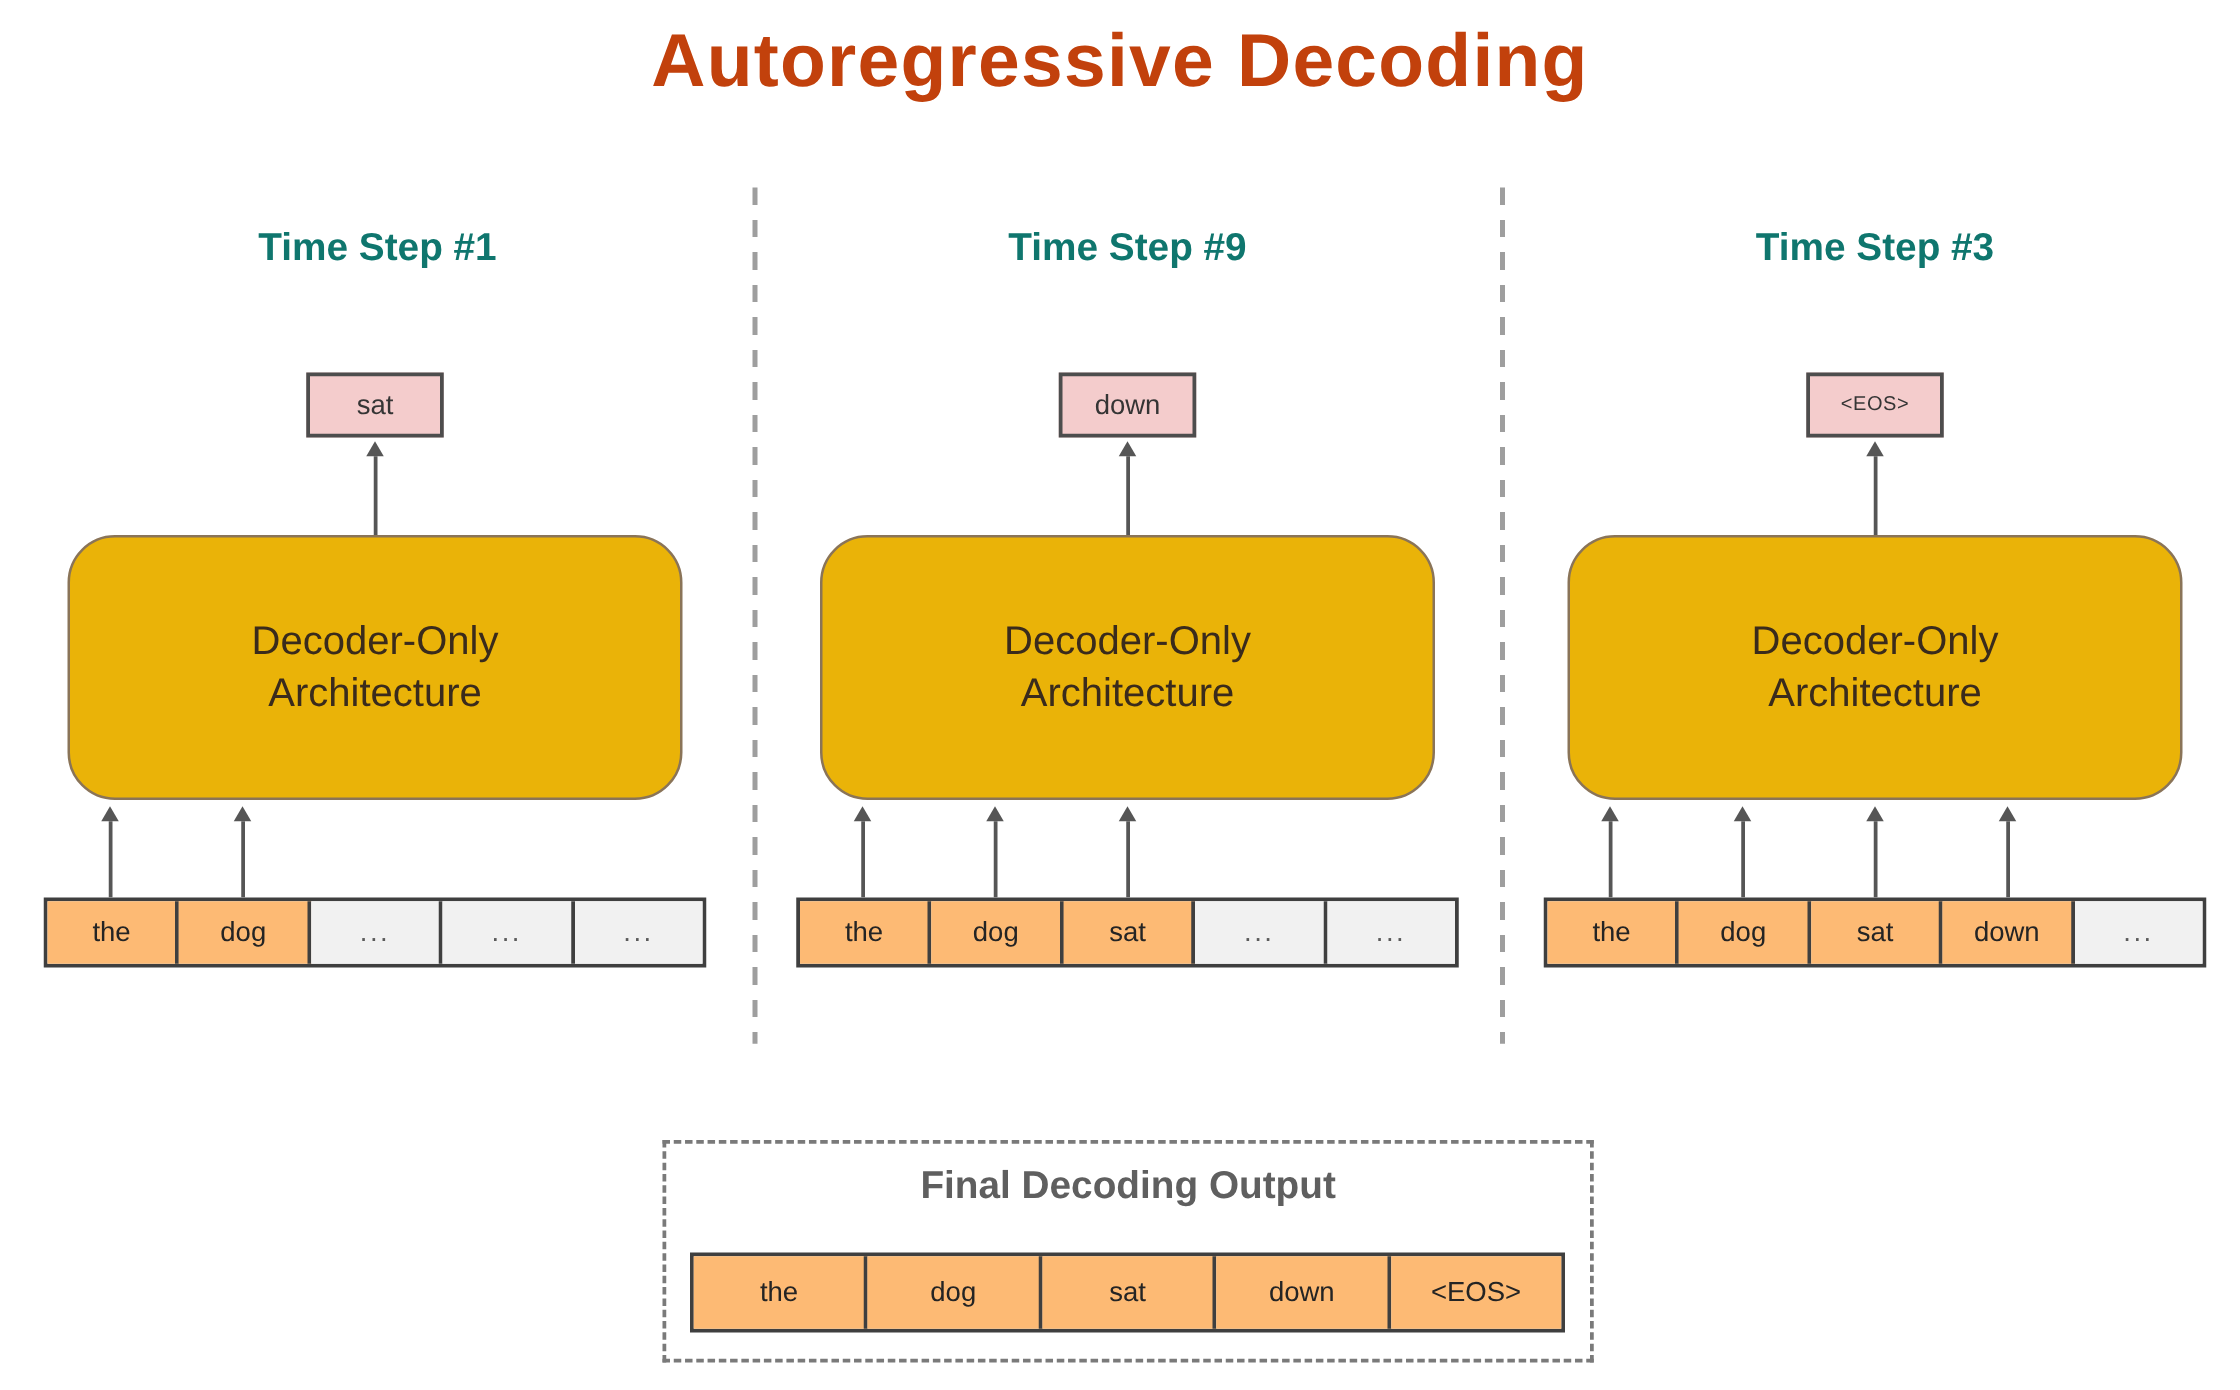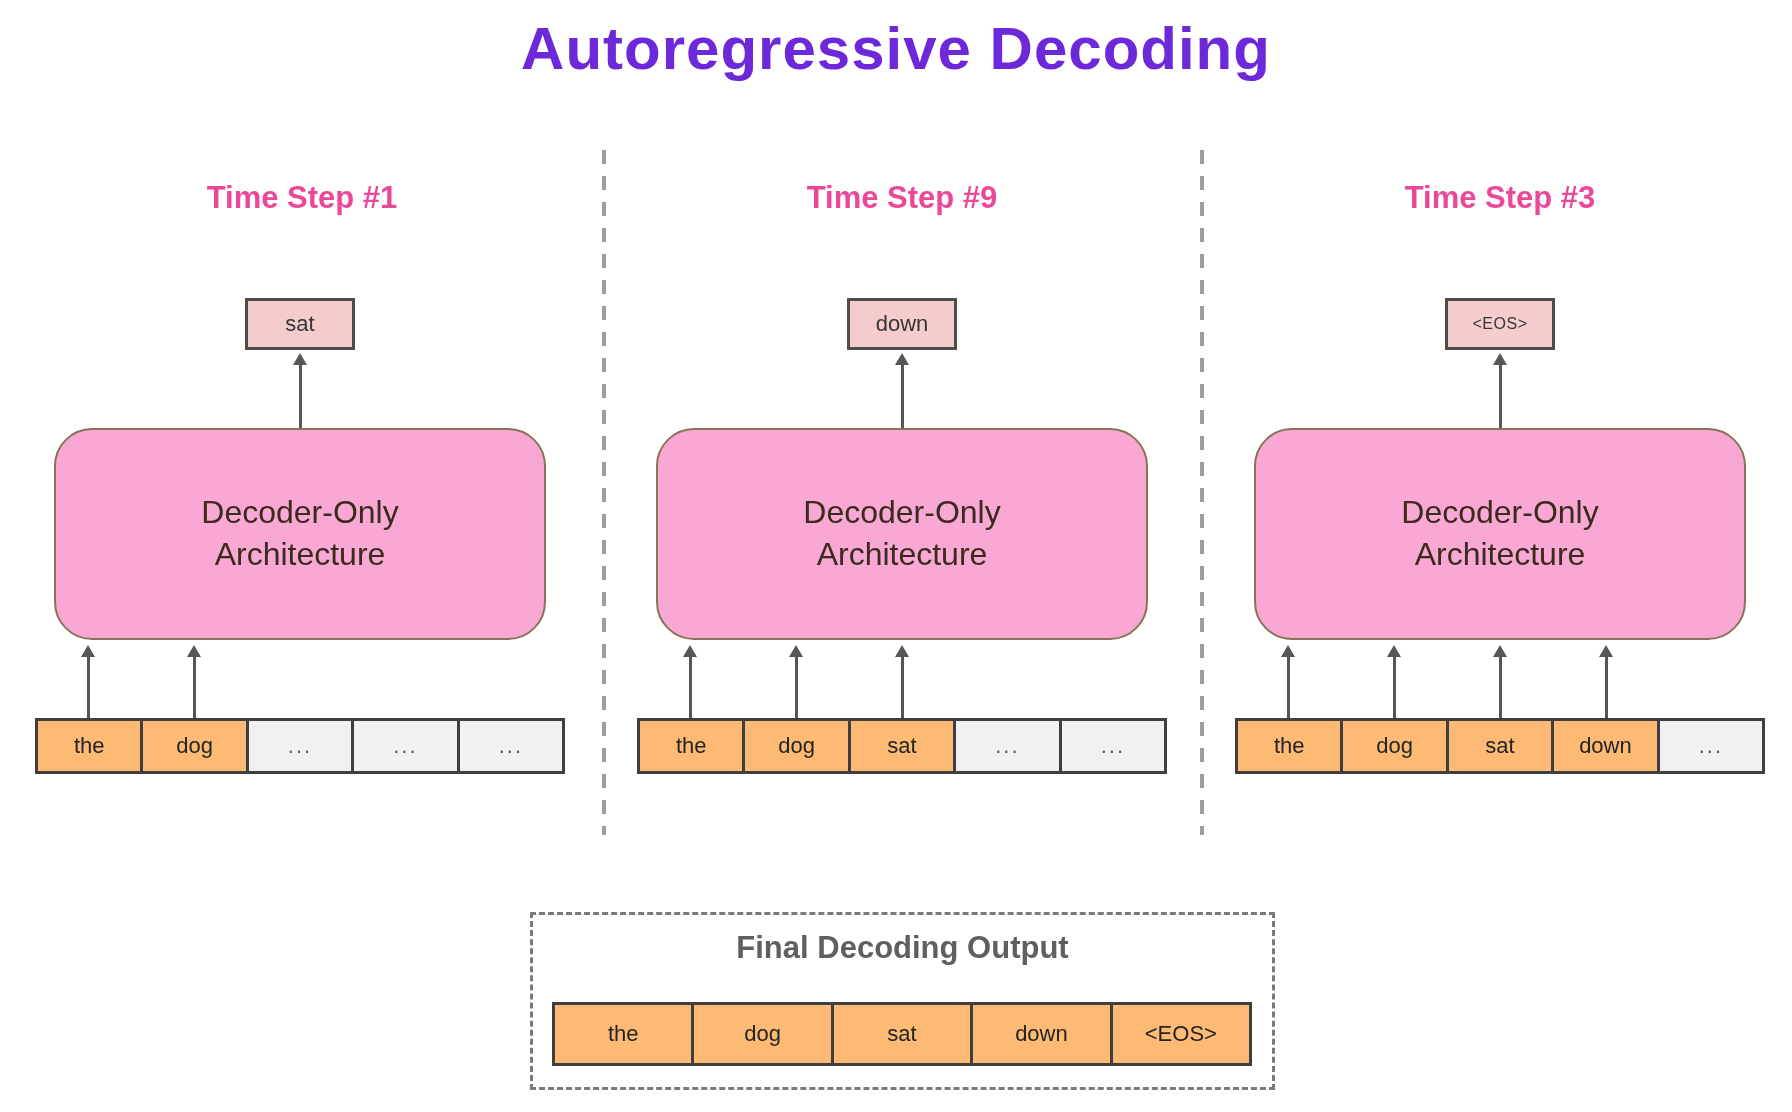--- a/index.html
+++ b/index.html
@@ -6,47 +6,47 @@
   .canvas{
     position:relative;
     width:1792px;height:1112px;
     background:#ffffff;
     font-family:"Liberation Sans", sans-serif;
     overflow:hidden;
   }
   .title{
     position:absolute;top:14px;left:0;width:1792px;
     text-align:center;
-    font-size:60px;font-weight:bold;color:#6d28d9;
+    font-size:60px;font-weight:bold;color:#c2410c;
     letter-spacing:1px;margin:0;
   }
   .step-heading{
     position:absolute;top:180px;width:604px;
-    text-align:center;font-size:31px;font-weight:bold;color:#ec4899;margin:0;
+    text-align:center;font-size:31px;font-weight:bold;color:#0f766e;margin:0;
   }
   .h1{left:0px;} .h2{left:600px;} .h3{left:1198px;}
 
   .divider{
     position:absolute;top:150px;height:685px;width:4px;
     background:repeating-linear-gradient(to bottom,#9e9e9e 0 14px,transparent 14px 26px);
   }
   .d1{left:602px;} .d2{left:1200px;}
 
   .out-token{
     position:absolute;top:298px;width:110px;height:52px;
     box-sizing:border-box;border:3px solid #4d4d4d;background:#f4cccc;
     display:flex;align-items:center;justify-content:center;
     font-size:22px;color:#353535;
   }
   .ot1{left:245px;} .ot2{left:847px;} .ot3{left:1445px;font-size:16px;letter-spacing:0.5px;}
 
   .decoder{
     position:absolute;top:428px;width:492px;height:212px;
     box-sizing:border-box;border:2.5px solid #8a7458;border-radius:38px;
-    background:#f9a8d4;
+    background:#eab308;
     display:flex;align-items:center;justify-content:center;text-align:center;
     font-size:32px;color:#3a2b1c;white-space:pre-line;line-height:1.3;
   }
   .dec1{left:54px;} .dec2{left:656px;} .dec3{left:1254px;}
 
   .token-row{
     position:absolute;top:718px;width:530px;height:56px;
     box-sizing:border-box;border:3px solid #3f3f3f;
     display:flex;background:#ffffff;
   }

